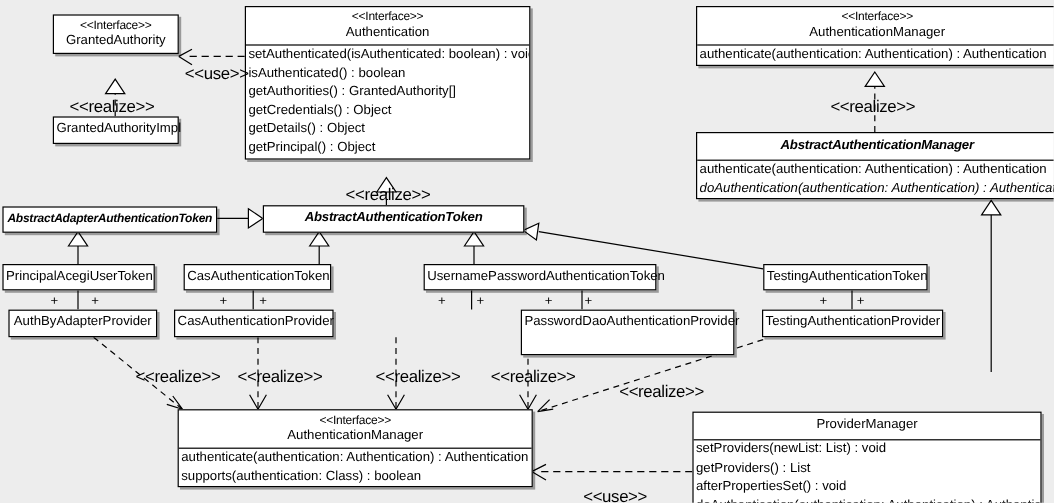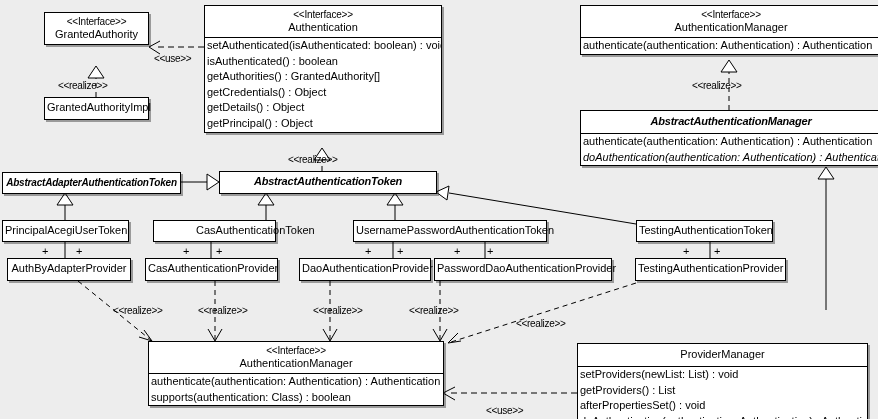--- a/index.html
+++ b/index.html
@@ -48,21 +48,21 @@
     white-space:nowrap;
     padding-left:2px;
     overflow:hidden;
   }
   .uml .op.abstract{font-style:italic;}
   .uml.compact .hdr{padding:3px 5px 4px 5px;}
   .uml.compact .cname{font-size:11px;}
 
   .edge-label{
     position:absolute;
-    font-size:10px;
+    font-size:14px;
     color:#000;
     background:transparent;
     white-space:nowrap;
     z-index:6;
     letter-spacing:-0.3px;
     text-align:right;
   }
   .plus{
     position:absolute;
     font-size:11px;
@@ -252,21 +252,21 @@
     </div>
   </div>
 
   <div class="uml compact" style="left:2px;top:220px;width:127px;height:22px;">
     <div class="hdr" style="padding:3px 2px;">
       <span class="cname">PrincipalAcegiUserToken</span>
     </div>
   </div>
 
   <div class="uml compact" style="left:153px;top:220px;width:123px;height:22px;">
-    <div class="hdr" style="padding:3px 2px;margin-left:40px;">
+    <div class="hdr" style="padding:3px 2px;">
       <span class="cname">CasAuthenticationToken</span>
     </div>
   </div>
 
   <div class="uml compact" style="left:353px;top:220px;width:194px;height:22px;">
     <div class="hdr" style="padding:3px 2px;">
       <span class="cname">UsernamePasswordAuthenticationToken</span>
     </div>
   </div>
 
@@ -281,27 +281,22 @@
       <span class="cname">AuthByAdapterProvider</span>
     </div>
   </div>
 
   <div class="uml compact" style="left:145px;top:258px;width:133px;height:23px;">
     <div class="hdr" style="padding:3px 2px;">
       <span class="cname">CasAuthenticationProvider</span>
     </div>
   </div>
 
-  <div class="uml compact" style="left:299px;top:258px;width:132px;height:23px;">
-    <div class="hdr" style="padding:3px 2px;">
-      <span class="cname">DaoAuthenticationProvider</span>
-    </div>
-  </div>
-
-  <div class="uml compact" style="left:434px;top:258px;width:178px;height:23px;">
+
+  <div class="uml compact" style="left:434px;top:258px;width:178px;height:38px;">
     <div class="hdr" style="padding:3px 2px;">
       <span class="cname">PasswordDaoAuthenticationProvider</span>
     </div>
   </div>
 
   <div class="uml compact" style="left:635px;top:258px;width:151px;height:23px;">
     <div class="hdr" style="padding:3px 2px;">
       <span class="cname">TestingAuthenticationProvider</span>
     </div>
   </div>

